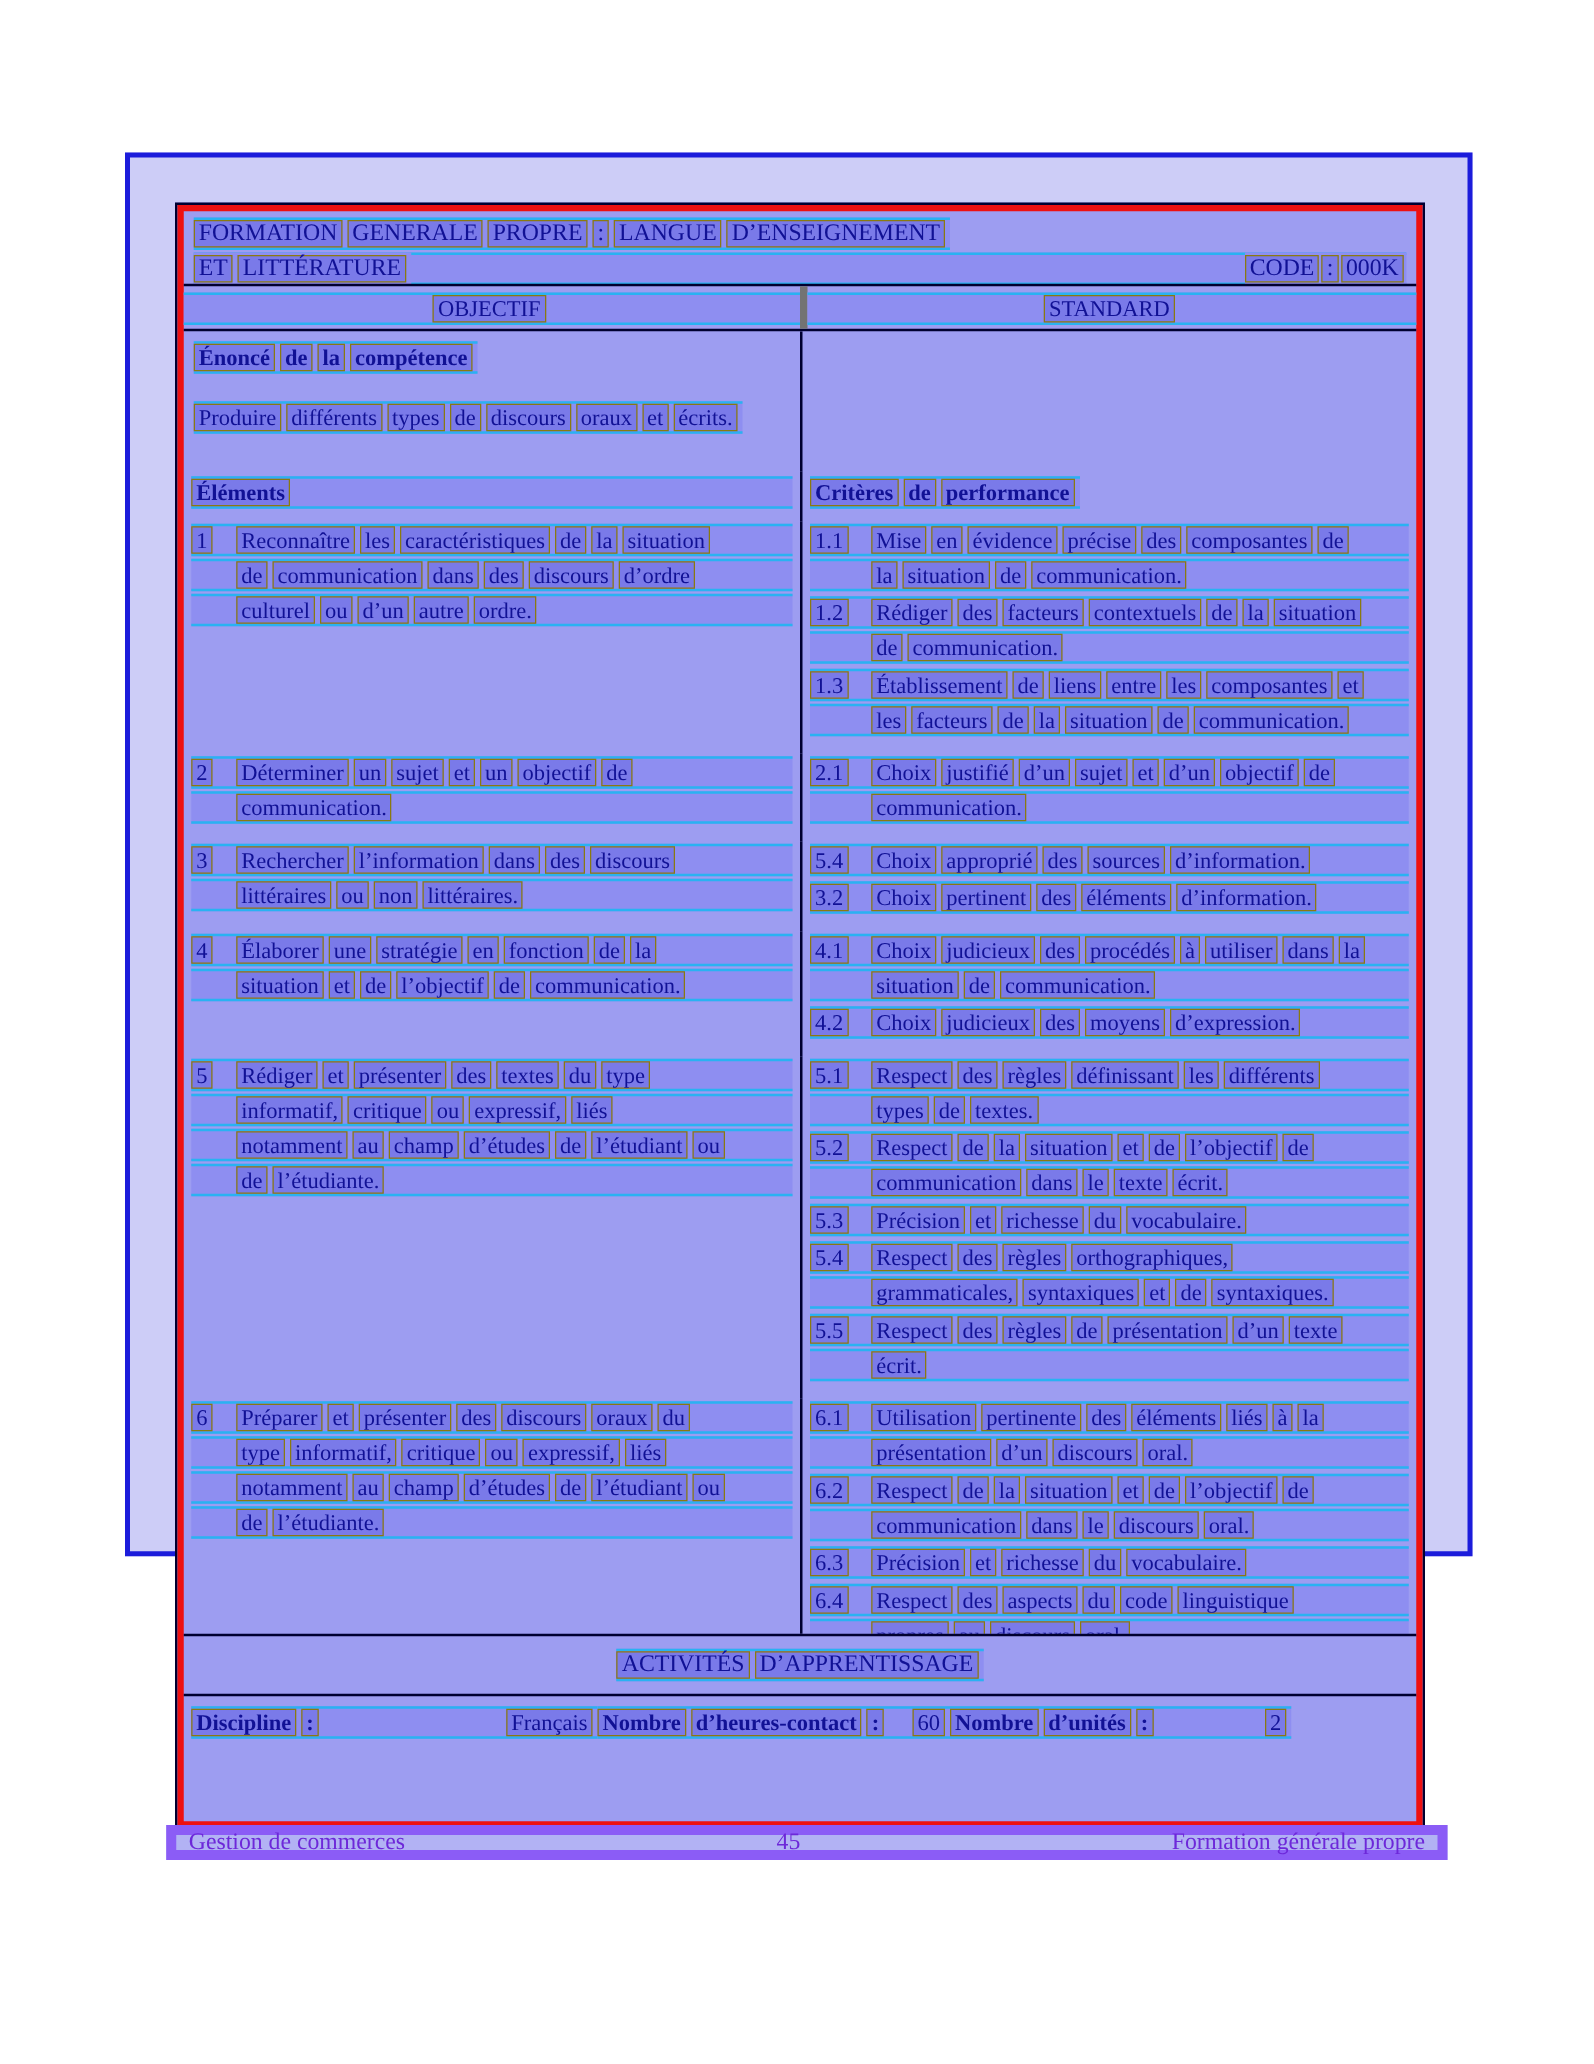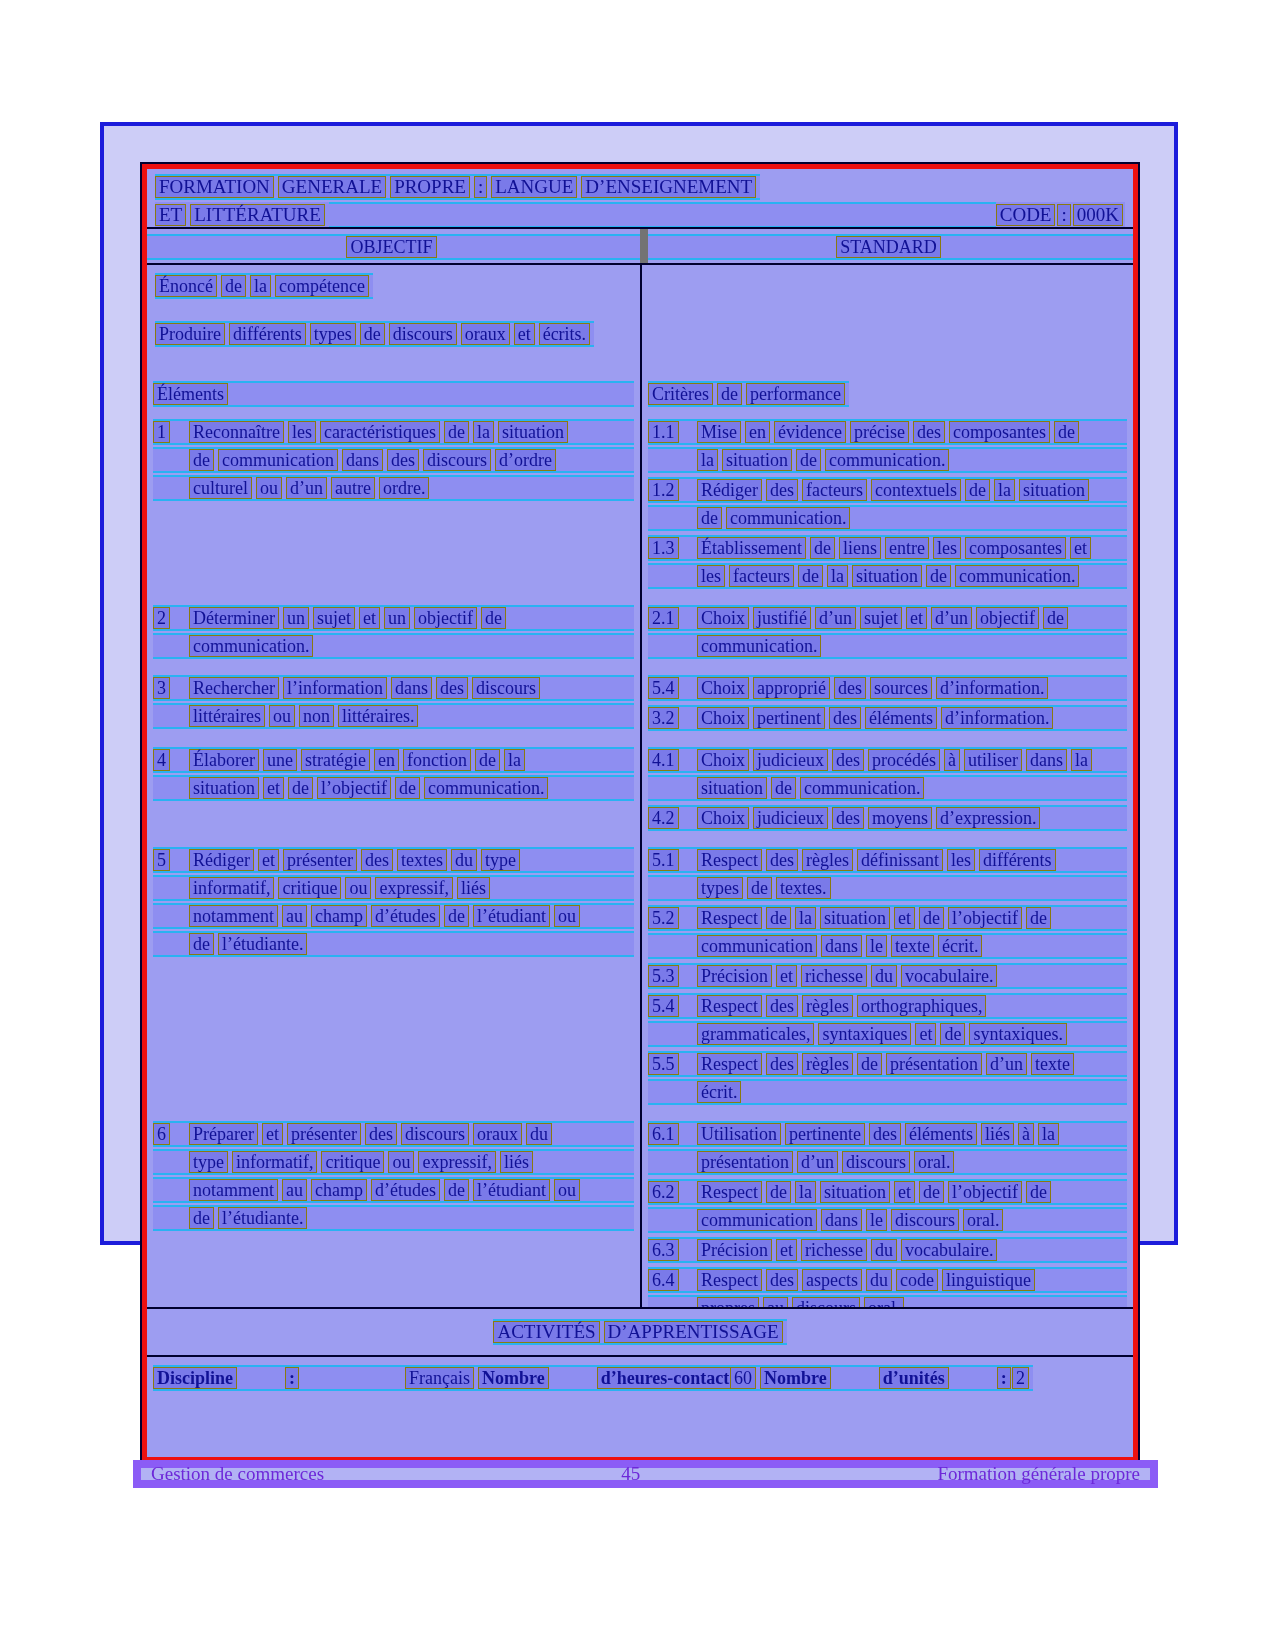--- a/index.html
+++ b/index.html
@@ -12,32 +12,32 @@
   .doc-table { position:absolute; left:36px; top:36px; width:1000px; height:1302px;
                border:2px solid #000030; background:#9d9df1; }
   .red-inner { width:100%; height:100%; border:5px solid #ee1010; display:flex; flex-direction:column; }
 
   
   .strip { display:flex; align-items:center; height:26px; background:#8e8ef1;
            border-top:2px solid #29b2f2; border-bottom:2px solid #29b2f2; }
   .strip.snug { display:inline-flex; }
   .w { display:inline-block; background:#7a7ae9; border:1px solid #8a7a10; padding:0 3px;
        margin-right:4px; font-size:18px; line-height:20px; white-space:nowrap; }
-  .b .w { font-weight:normal; }
+  .b .w { font-weight:bold; }
   .caps .w { font-size:19px; }
 
   .title-row { padding:5px 8px 1px 8px; height:58px; }
   .title-line2 { justify-content:space-between; margin-top:2px; }
   .title-line2 .right-words .w { margin-right:2px; }
 
   .col-headers { display:flex; border-top:2px solid #000030; border-bottom:2px solid #000030; height:38px; }
   .col-h { padding:5px 0; }
   .col-h .strip { width:100%; justify-content:center; }
   .col-h.left { width:493px; }
-  .col-h.right { flex:1; border-left:8px solid #737373; }
+  .col-h.right { flex:1; border-left:6px solid #737373; }
 
   .content-grid { flex:1; min-height:0; display:grid; grid-template-columns:493px 1fr;
                   grid-template-rows:repeat(8,auto) 1fr; overflow:hidden; }
   .cell { padding:2px 6px 10px 6px; }
   .cell.r { border-left:2px solid #000030; }
 
   .enonce-heading { margin:6px 0 22px 2px; }
   .enonce-text { margin:0 0 20px 2px; }
   .elements-heading .strip { width:100%; margin-top:2px; }
   .criteres-heading { margin-top:2px; }
@@ -47,21 +47,21 @@
   .gut { display:inline-flex; flex:none; align-items:center; }
   .gut-l { width:36px; }
   .gut-r { width:49px; }
   .crit:not(:last-child) { margin-bottom:4px; }
 
   .activities-row { border-top:2px solid #000030; border-bottom:2px solid #000030;
                     height:50px; display:flex; align-items:center; justify-content:center; }
 
   .info-section { height:100px; padding:8px 0 0 6px; }
   .info-line { margin-bottom:0; }
-  .info-label { display:inline-flex; align-items:flex-end; width:252px; flex:none;gap:44px; }
+  .info-label { display:inline-flex; align-items:flex-end; width:252px; flex:none; }
   .info-label .w { font-weight:bold; }
 
   .footer-bar { position:absolute; left:133px; top:1460px; width:1025px; height:28px;
                 background:#b2b2f4; border:8px solid #8b5cf6; display:flex;
                 align-items:center; justify-content:space-between; padding:0 10px;
                 font-size:19px; color:#6d28d9; }
 </style>
 </head>
 <body>
 

